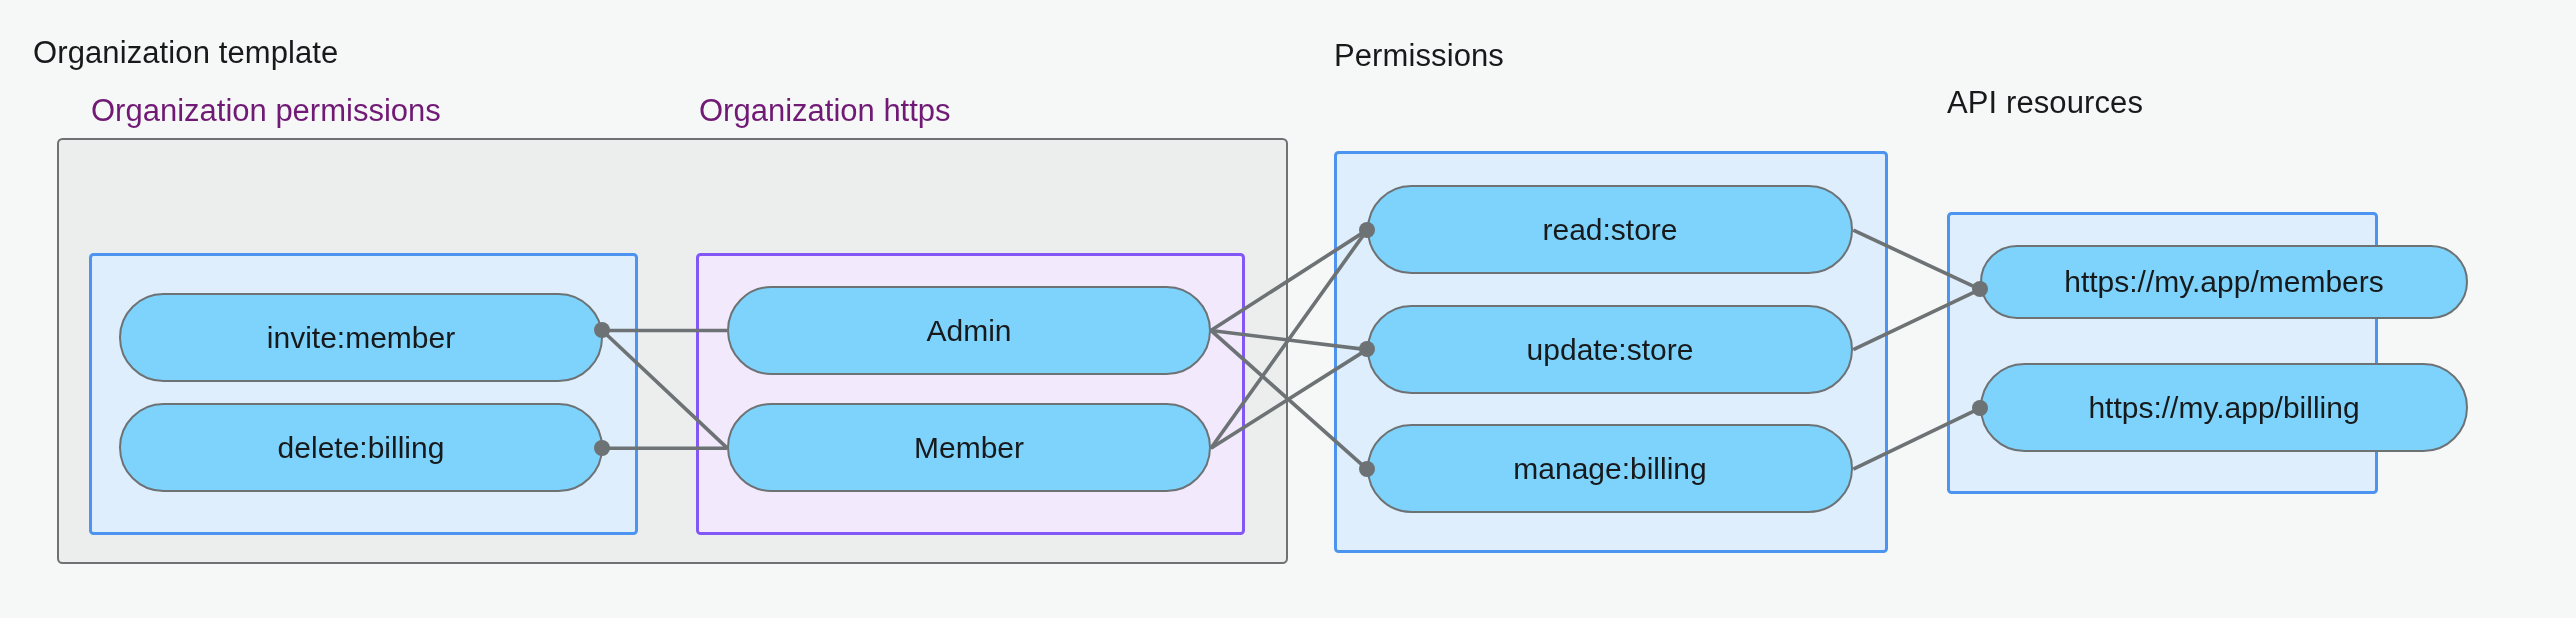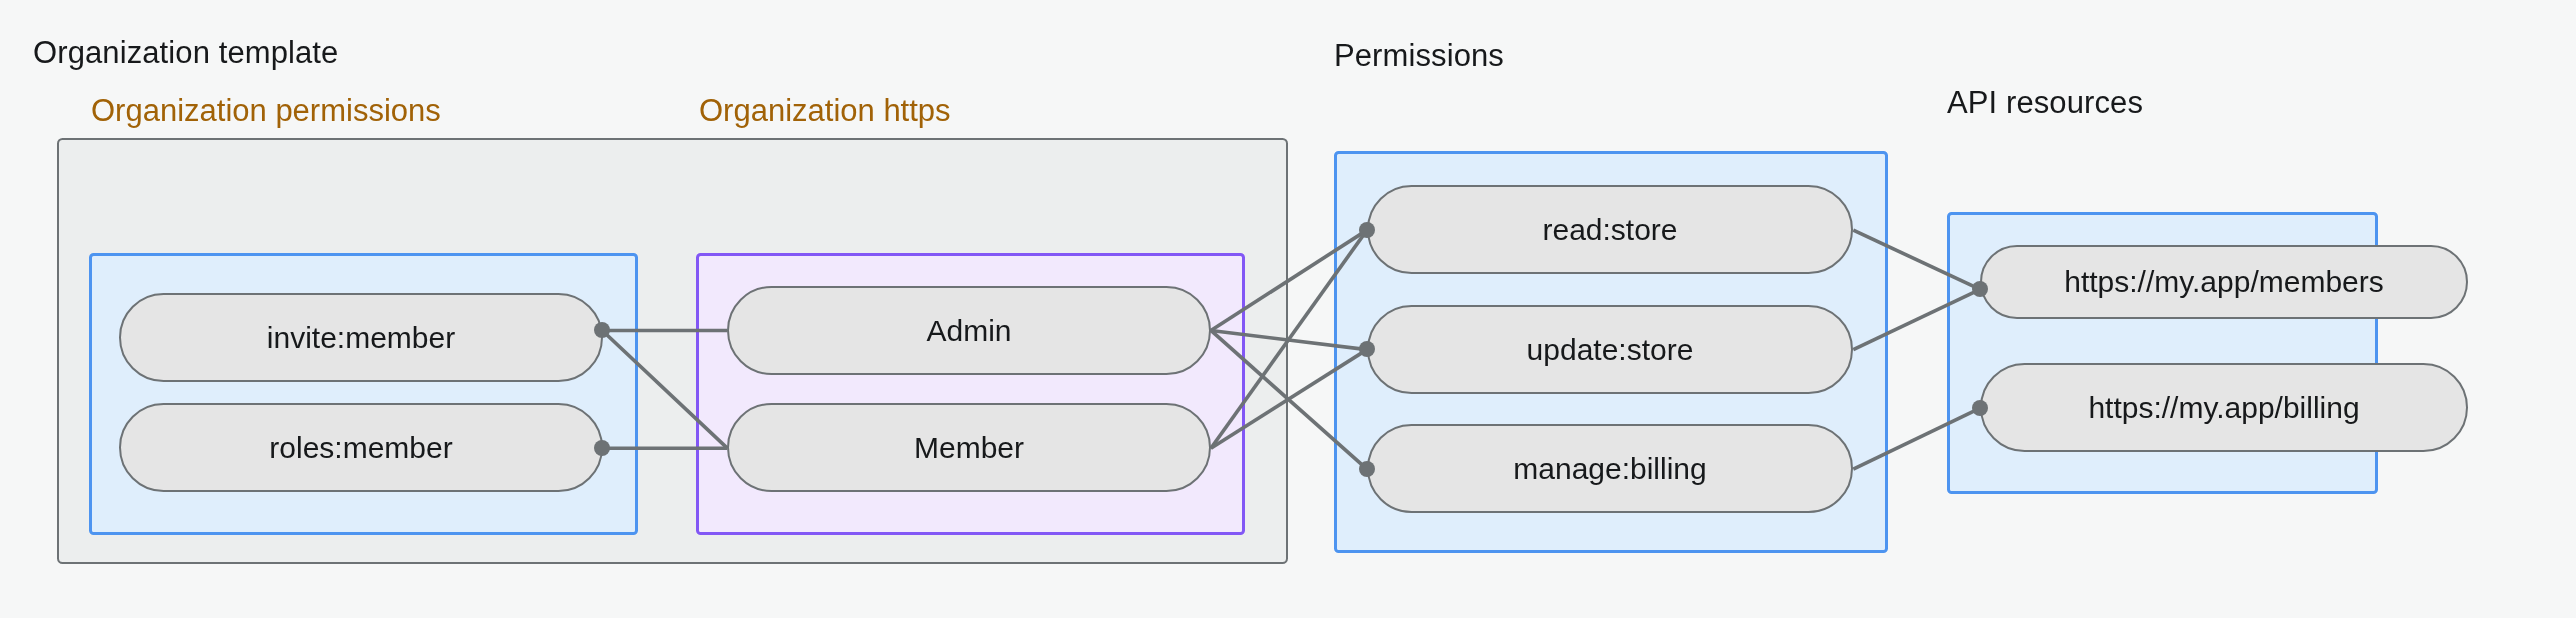--- a/index.html
+++ b/index.html
@@ -28,21 +28,21 @@
   .org-template{
     position:absolute;left:57px;top:138px;width:1227px;height:422px;
     background:#eceeee;
     border:2.7px solid #6d7275;
     border-radius:5.5px;
     z-index:1;
   }
   .sub-title{
     position:absolute;
     font-size:31px;
-    color:#a16207;
+    color:#701a75;
     white-space:nowrap;
     z-index:3;
   }
 
   
   .box{
     position:absolute;
     border-radius:4.6px;
     z-index:2;
   }
@@ -54,21 +54,21 @@
   
   #org-roles-box{left:696px;top:253px;width:543px;height:276px;}
   
   #permissions-box{left:1334px;top:151px;width:548px;height:396px;}
   
   #api-box{left:1947px;top:212px;width:425px;height:276px;}
 
   
   .pill{
     position:absolute;
-    background:#e5e5e5;
+    background:#7dd3fc;
     border:2.7px solid #6d7275;
     border-radius:912px;
     display:flex;
     align-items:center;
     justify-content:center;
     font-size:30px;
     color:#17191b;
     white-space:nowrap;
     z-index:10;
     box-sizing:border-box;
@@ -135,21 +135,21 @@
 
   <div class="sub-title" style="left:91px;top:93px;">Organization permissions</div>
 
   <div class="sub-title" style="left:699px;top:93px;">Organization https</div>
 
   <div class="box box-blue" id="org-perms-box"></div>
 
   <div class="box box-purple" id="org-roles-box"></div>
 
   <div class="pill" id="pill-invite">invite:member</div>
-  <div class="pill" id="pill-delete">roles:member</div>
+  <div class="pill" id="pill-delete">delete:billing</div>
   <div class="pill" id="pill-admin">Admin</div>
   <div class="pill" id="pill-member">Member</div>
 
   <div class="grp-title" style="left:1334px;top:38px;">Permissions</div>
 
   <div class="box box-blue" id="permissions-box"></div>
 
   <div class="pill" id="pill-read">read:store</div>
   <div class="pill" id="pill-update">update:store</div>
   <div class="pill" id="pill-manage">manage:billing</div>

